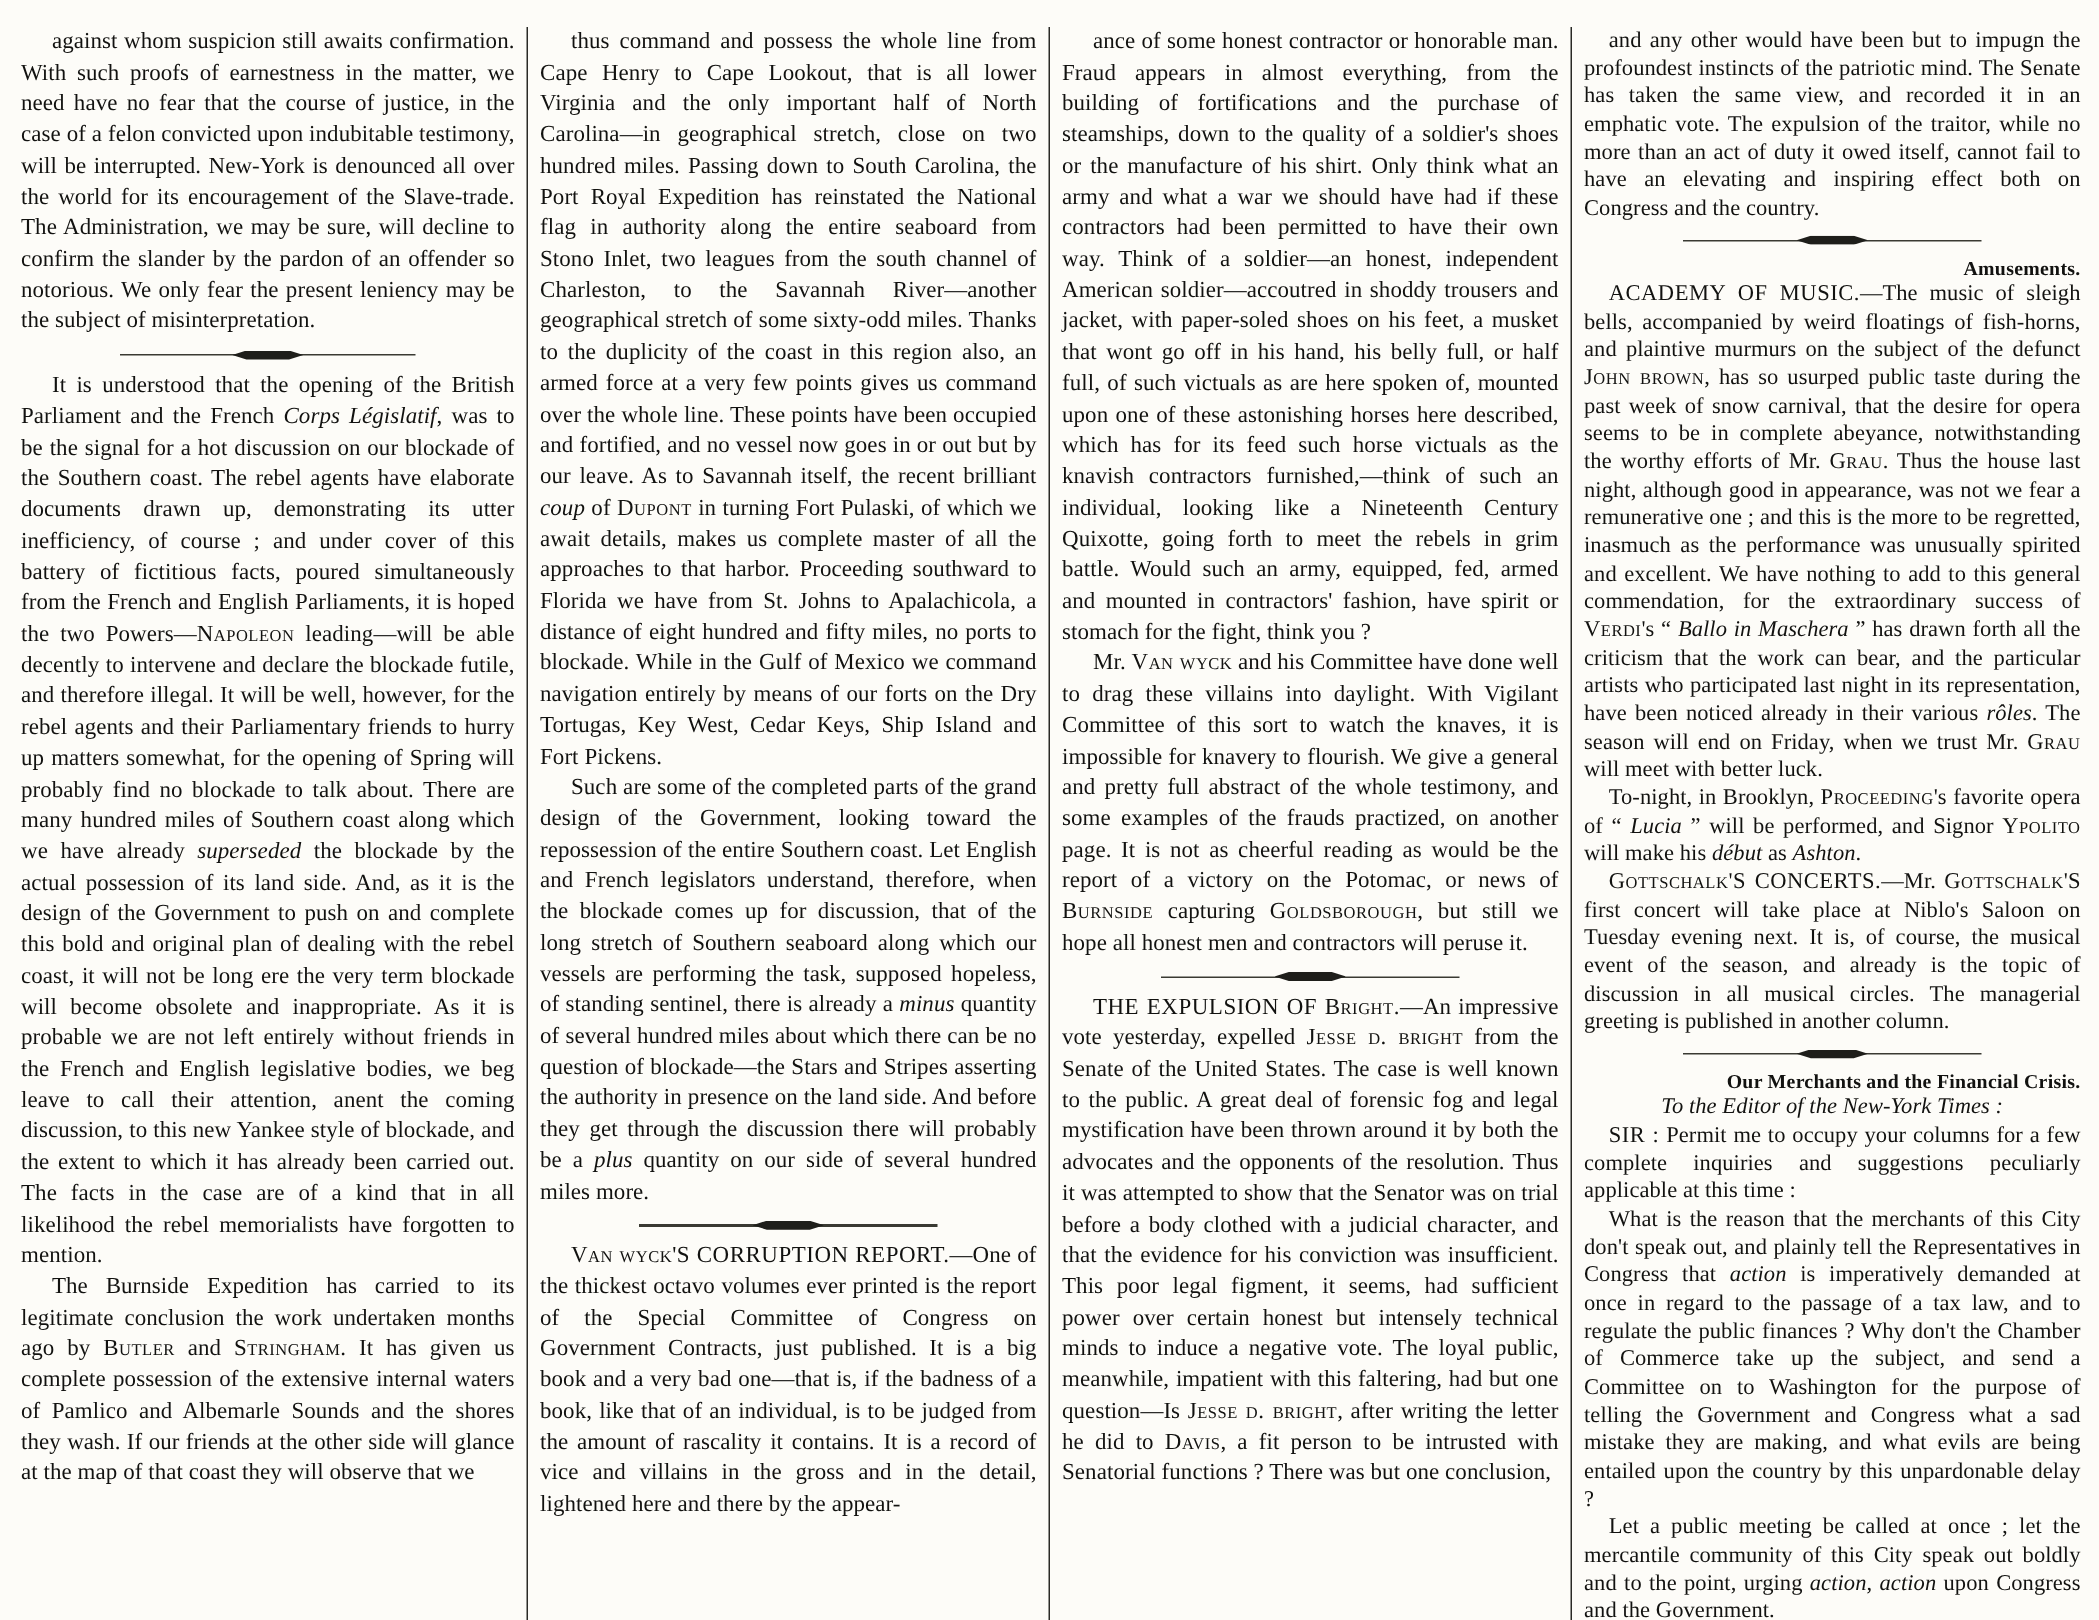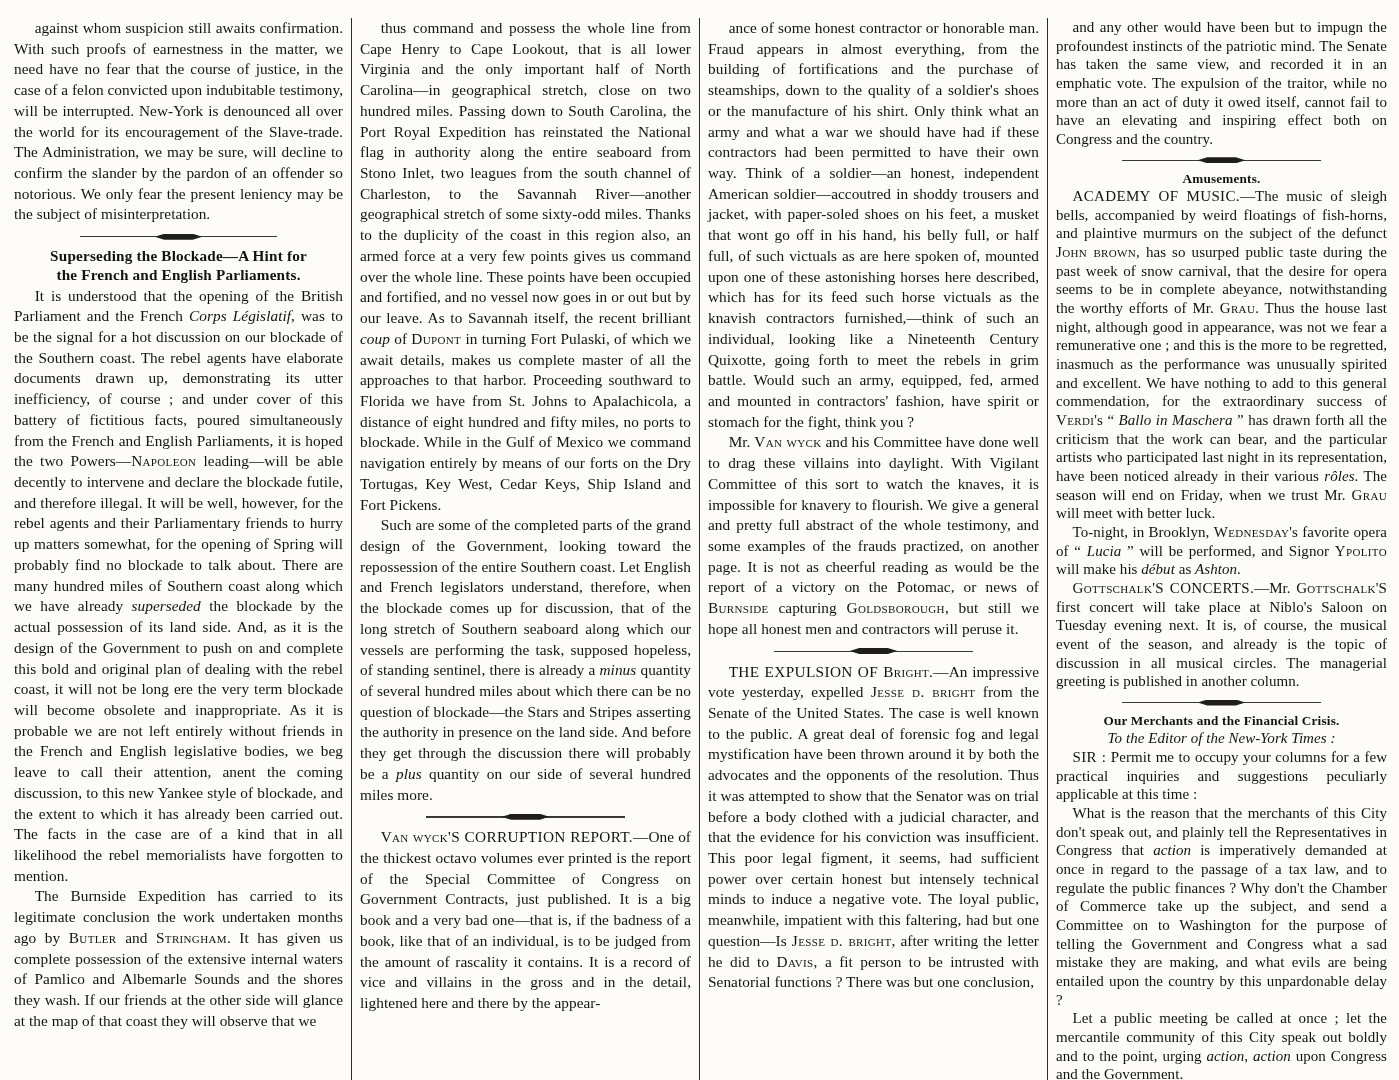--- a/index.html
+++ b/index.html
@@ -44,21 +44,21 @@
   p.noind{ text-indent:0; }
 
   .hl{
     text-align:center;
     font-weight:bold;
     font-size:15.2px;
     line-height:1.23;
     margin:4px 0 1px 0;
     letter-spacing:0.2px;
   }
-  .c4 .hl{ font-size:13.2px; margin:3px 0 0 0;}
+  .c4 .hl{ font-size:13.2px; margin:3px 0 0 0;text-align:right;}
 
   .sc{ font-variant:small-caps; letter-spacing:0.35px; }
   .it{ font-style:italic; }
 
   .rule{
     height:10px;
     margin:7px auto 5px auto;
     width:60%;
     position:relative;
   }
@@ -83,24 +83,20 @@
   .editor{ font-style:italic; font-size:12.5px; text-indent:0; text-align:center;}
 </style>
 </head>
 <body>
 
 <div class="page">
 
   <div class="col c1">
     <p>against whom suspicion still awaits confirmation. With such proofs of earnestness in the matter, we need have no fear that the course of justice, in the case of a felon convicted upon indubitable testimony, will be interrupted. New-York is denounced all over the world for its encouragement of the Slave-trade. The Administration, we may be sure, will decline to confirm the slander by the pardon of an offender so notorious. We only fear the present leniency may be the subject of misinterpretation.</p>
     <div class="rule"></div>
-    <div class="hl">
-      <span>Superseding the Blockade—A Hint for</span><br>
-      <span>the French and English Parliaments.</span>
-    </div>
     <p>It is understood that the opening of the British Parliament and the French <span class="it">Corps Législatif</span>, was to be the signal for a hot discussion on our blockade of the Southern coast. The rebel agents have elaborate documents drawn up, demonstrating its utter inefficiency, of course ; and under cover of this battery of fictitious facts, poured simultaneously from the French and English Parliaments, it is hoped the two Powers—<span class="sc">Napoleon</span> leading—will be able decently to intervene and declare the blockade futile, and therefore illegal. It will be well, however, for the rebel agents and their Parliamentary friends to hurry up matters somewhat, for the opening of Spring will probably find no blockade to talk about. There are many hundred miles of Southern coast along which we have already <span class="it">superseded</span> the blockade by the actual possession of its land side. And, as it is the design of the Government to push on and complete this bold and original plan of dealing with the rebel coast, it will not be long ere the very term blockade will become obsolete and inappropriate. As it is probable we are not left entirely without friends in the French and English legislative bodies, we beg leave to call their attention, anent the coming discussion, to this new Yankee style of blockade, and the extent to which it has already been carried out. The facts in the case are of a kind that in all likelihood the rebel memorialists have forgotten to mention.</p>
     <p>The Burnside Expedition has carried to its legitimate conclusion the work undertaken months ago by <span class="sc">Butler</span> and <span class="sc">Stringham</span>. It has given us complete possession of the extensive internal waters of Pamlico and Albemarle Sounds and the shores they wash. If our friends at the other side will glance at the map of that coast they will observe that we</p>
   </div>
 
   <div class="col c2">
     <p>thus command and possess the whole line from Cape Henry to Cape Lookout, that is all lower Virginia and the only important half of North Carolina—in geographical stretch, close on two hundred miles. Passing down to South Carolina, the Port Royal Expedition has reinstated the National flag in authority along the entire seaboard from Stono Inlet, two leagues from the south channel of Charleston, to the Savannah River—another geographical stretch of some sixty-odd miles. Thanks to the duplicity of the coast in this region also, an armed force at a very few points gives us command over the whole line. These points have been occupied and fortified, and no vessel now goes in or out but by our leave. As to Savannah itself, the recent brilliant <span class="it">coup</span> of <span class="sc">Dupont</span> in turning Fort Pulaski, of which we await details, makes us complete master of all the approaches to that harbor. Proceeding southward to Florida we have from St. Johns to Apalachicola, a distance of eight hundred and fifty miles, no ports to blockade. While in the Gulf of Mexico we command navigation entirely by means of our forts on the Dry Tortugas, Key West, Cedar Keys, Ship Island and Fort Pickens.</p>
     <p>Such are some of the completed parts of the grand design of the Government, looking toward the repossession of the entire Southern coast. Let English and French legislators understand, therefore, when the blockade comes up for discussion, that of the long stretch of Southern seaboard along which our vessels are performing the task, supposed hopeless, of standing sentinel, there is already a <span class="it">minus</span> quantity of several hundred miles about which there can be no question of blockade—the Stars and Stripes asserting the authority in presence on the land side. And before they get through the discussion there will probably be a <span class="it">plus</span> quantity on our side of several hundred miles more.</p>
     <div class="rule"></div>
     <p>
       <span class="sc"><span class="sc">Van wyck</span>'S CORRUPTION REPORT.</span><span>—One of the thickest octavo volumes ever printed is the report of the Special Committee of Congress on Government Contracts, just published. It is a big book and a very bad one—that is, if the badness of a book, like that of an individual, is to be judged from the amount of rascality it contains. It is a record of vice and villains in the gross and in the detail, lightened here and there by the appear-</span>
@@ -118,31 +114,31 @@
 
   <div class="col c4">
     <p>and any other would have been but to impugn the profoundest instincts of the patriotic mind. The Senate has taken the same view, and recorded it in an emphatic vote. The expulsion of the traitor, while no more than an act of duty it owed itself, cannot fail to have an elevating and inspiring effect both on Congress and the country.</p>
     <div class="rule"></div>
     <div class="hl">
       <span>Amusements.</span>
     </div>
     <p>
       <span class="sc">ACADEMY OF MUSIC.</span><span>—The music of sleigh bells, accompanied by weird floatings of fish-horns, and plaintive murmurs on the subject of the defunct <span class="sc">John brown</span>, has so usurped public taste during the past week of snow carnival, that the desire for opera seems to be in complete abeyance, notwithstanding the worthy efforts of Mr. <span class="sc">Grau</span>. Thus the house last night, although good in appearance, was not we fear a remunerative one ; and this is the more to be regretted, inasmuch as the performance was unusually spirited and excellent. We have nothing to add to this general commendation, for the extraordinary success of <span class="sc">Verdi</span>'s “ <span class="it">Ballo in Maschera</span> ” has drawn forth all the criticism that the work can bear, and the particular artists who participated last night in its representation, have been noticed already in their various <span class="it">rôles</span>. The season will end on Friday, when we trust Mr. <span class="sc">Grau</span> will meet with better luck.</span>
     </p>
-    <p>To-night, in Brooklyn, <span class="sc">Wednesday</span>'s favorite opera of “ <span class="it">Lucia</span> ” will be performed, and Signor <span class="sc">Ypolito</span> will make his <span class="it">début</span> as <span class="it">Ashton</span>.</p>
+    <p>To-night, in Brooklyn, <span class="sc">Proceeding</span>'s favorite opera of “ <span class="it">Lucia</span> ” will be performed, and Signor <span class="sc">Ypolito</span> will make his <span class="it">début</span> as <span class="it">Ashton</span>.</p>
     <p>
       <span class="sc"><span class="sc">Gottschalk</span>'S CONCERTS.</span><span>—Mr. <span class="sc">Gottschalk</span>'S first concert will take place at Niblo's Saloon on Tuesday evening next. It is, of course, the musical event of the season, and already is the topic of discussion in all musical circles. The managerial greeting is published in another column.</span>
     </p>
     <div class="rule"></div>
     <div class="hl">
       <span>Our Merchants and the Financial Crisis.</span>
     </div>
     <p class="editor noind">To the Editor of the New-York Times :</p>
     <p>
-      <span class="sc">SIR :</span><span> Permit me to occupy your columns for a few practical inquiries and suggestions peculiarly applicable at this time :</span>
+      <span class="sc">SIR :</span><span> Permit me to occupy your columns for a few complete inquiries and suggestions peculiarly applicable at this time :</span>
     </p>
     <p>What is the reason that the merchants of this City don't speak out, and plainly tell the Representatives in Congress that <span class="it">action</span> is imperatively demanded at once in regard to the passage of a tax law, and to regulate the public finances ? Why don't the Chamber of Commerce take up the subject, and send a Committee on to Washington for the purpose of telling the Government and Congress what a sad mistake they are making, and what evils are being entailed upon the country by this unpardonable delay ?</p>
     <p>Let a public meeting be called at once ; let the mercantile community of this City speak out boldly and to the point, urging <span class="it">action</span>, <span class="it">action</span> upon Congress and the Government.</p>
     <p class="sig noind"><span class="sc">Merchant.</span></p>
     <p class="noind" style="font-size:12.6px;text-align:left;"><span class="sc">New-york</span>, Wednesday, Feb. 5, 1862.</p>
     <div class="rule"></div>
     <div class="hl">
       <span>Matanzas Ashore.</span>
     </div>
     <p class="dateline right noind"><span class="sc">Sag harbor</span>, Wednesday, Feb. 5.</p>

